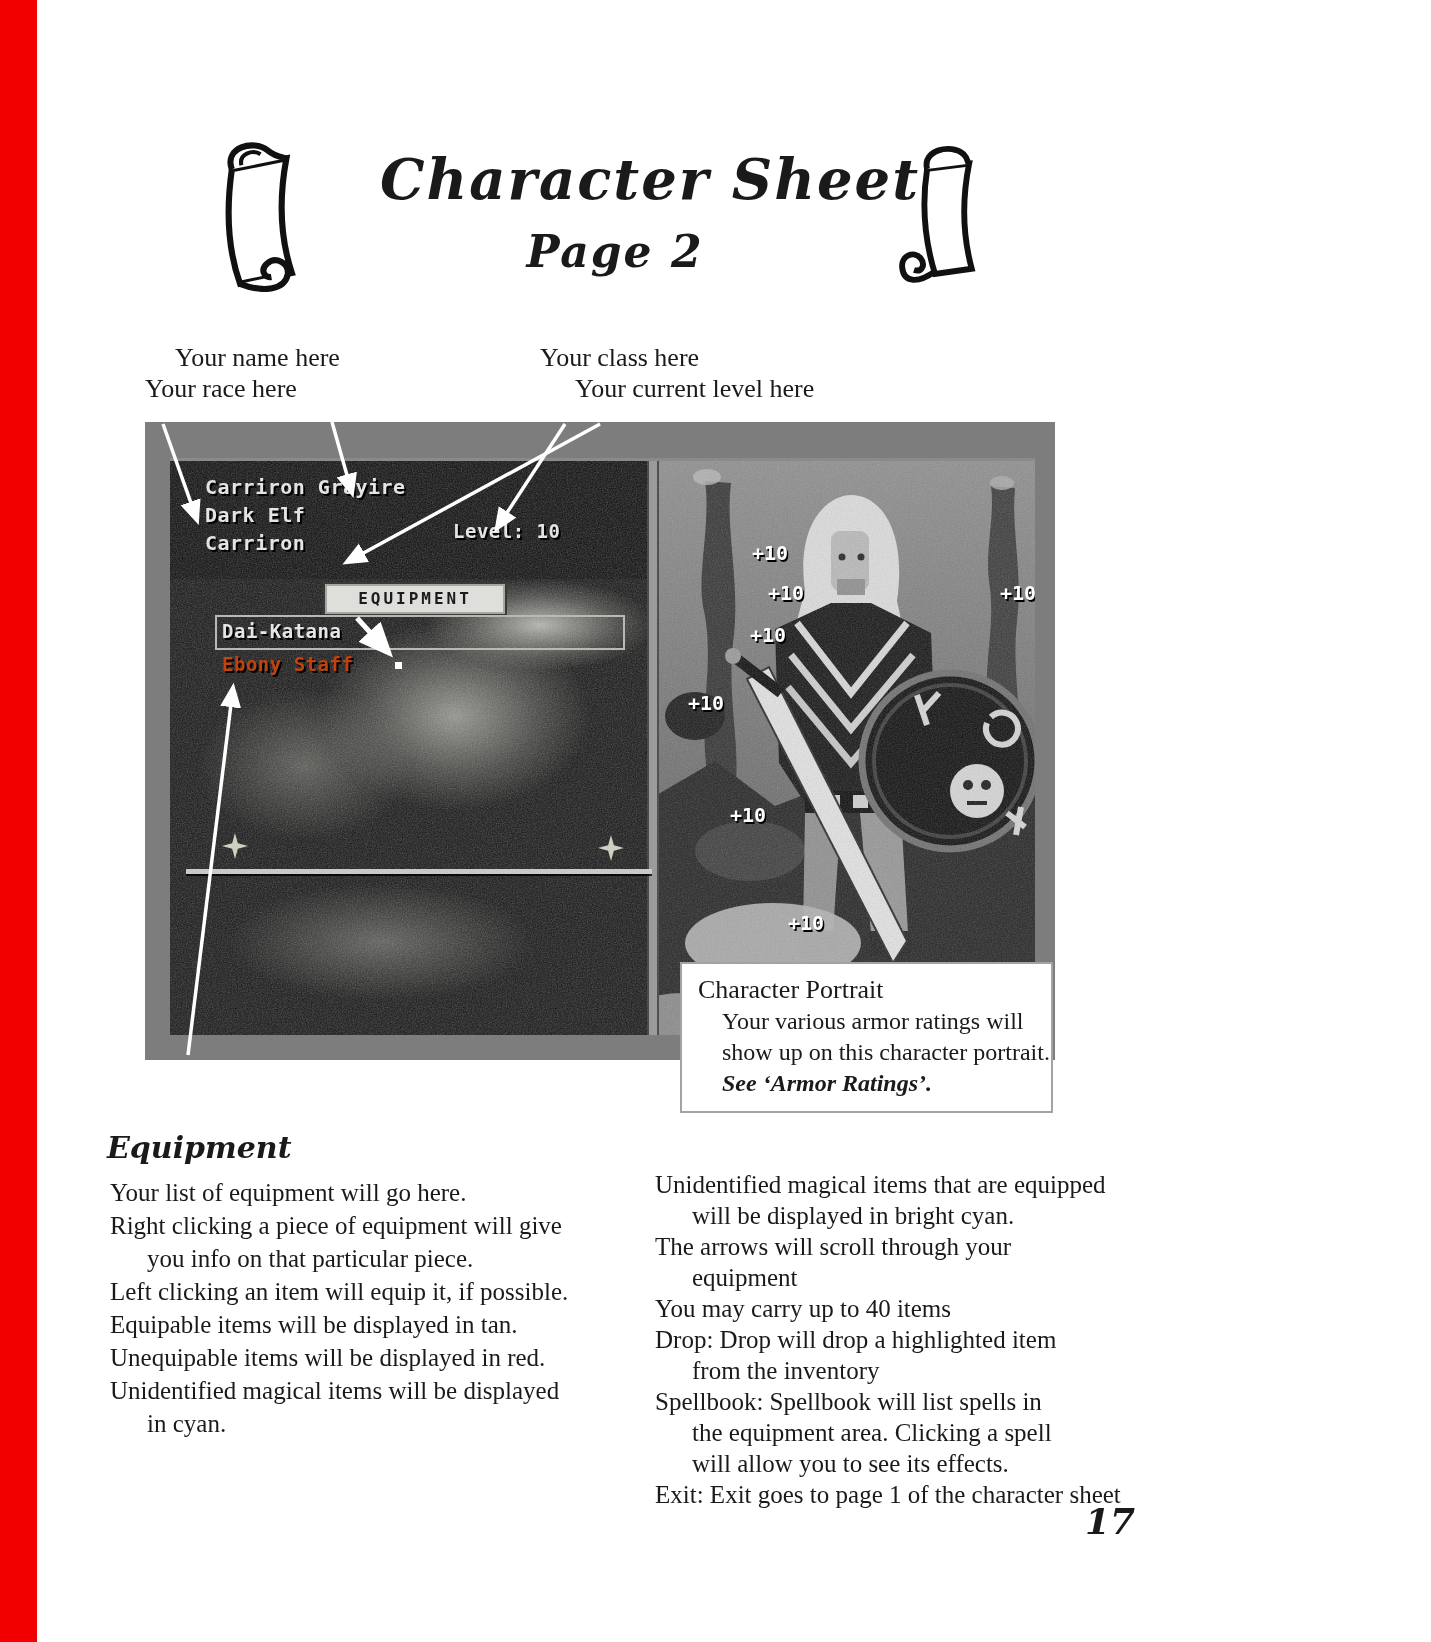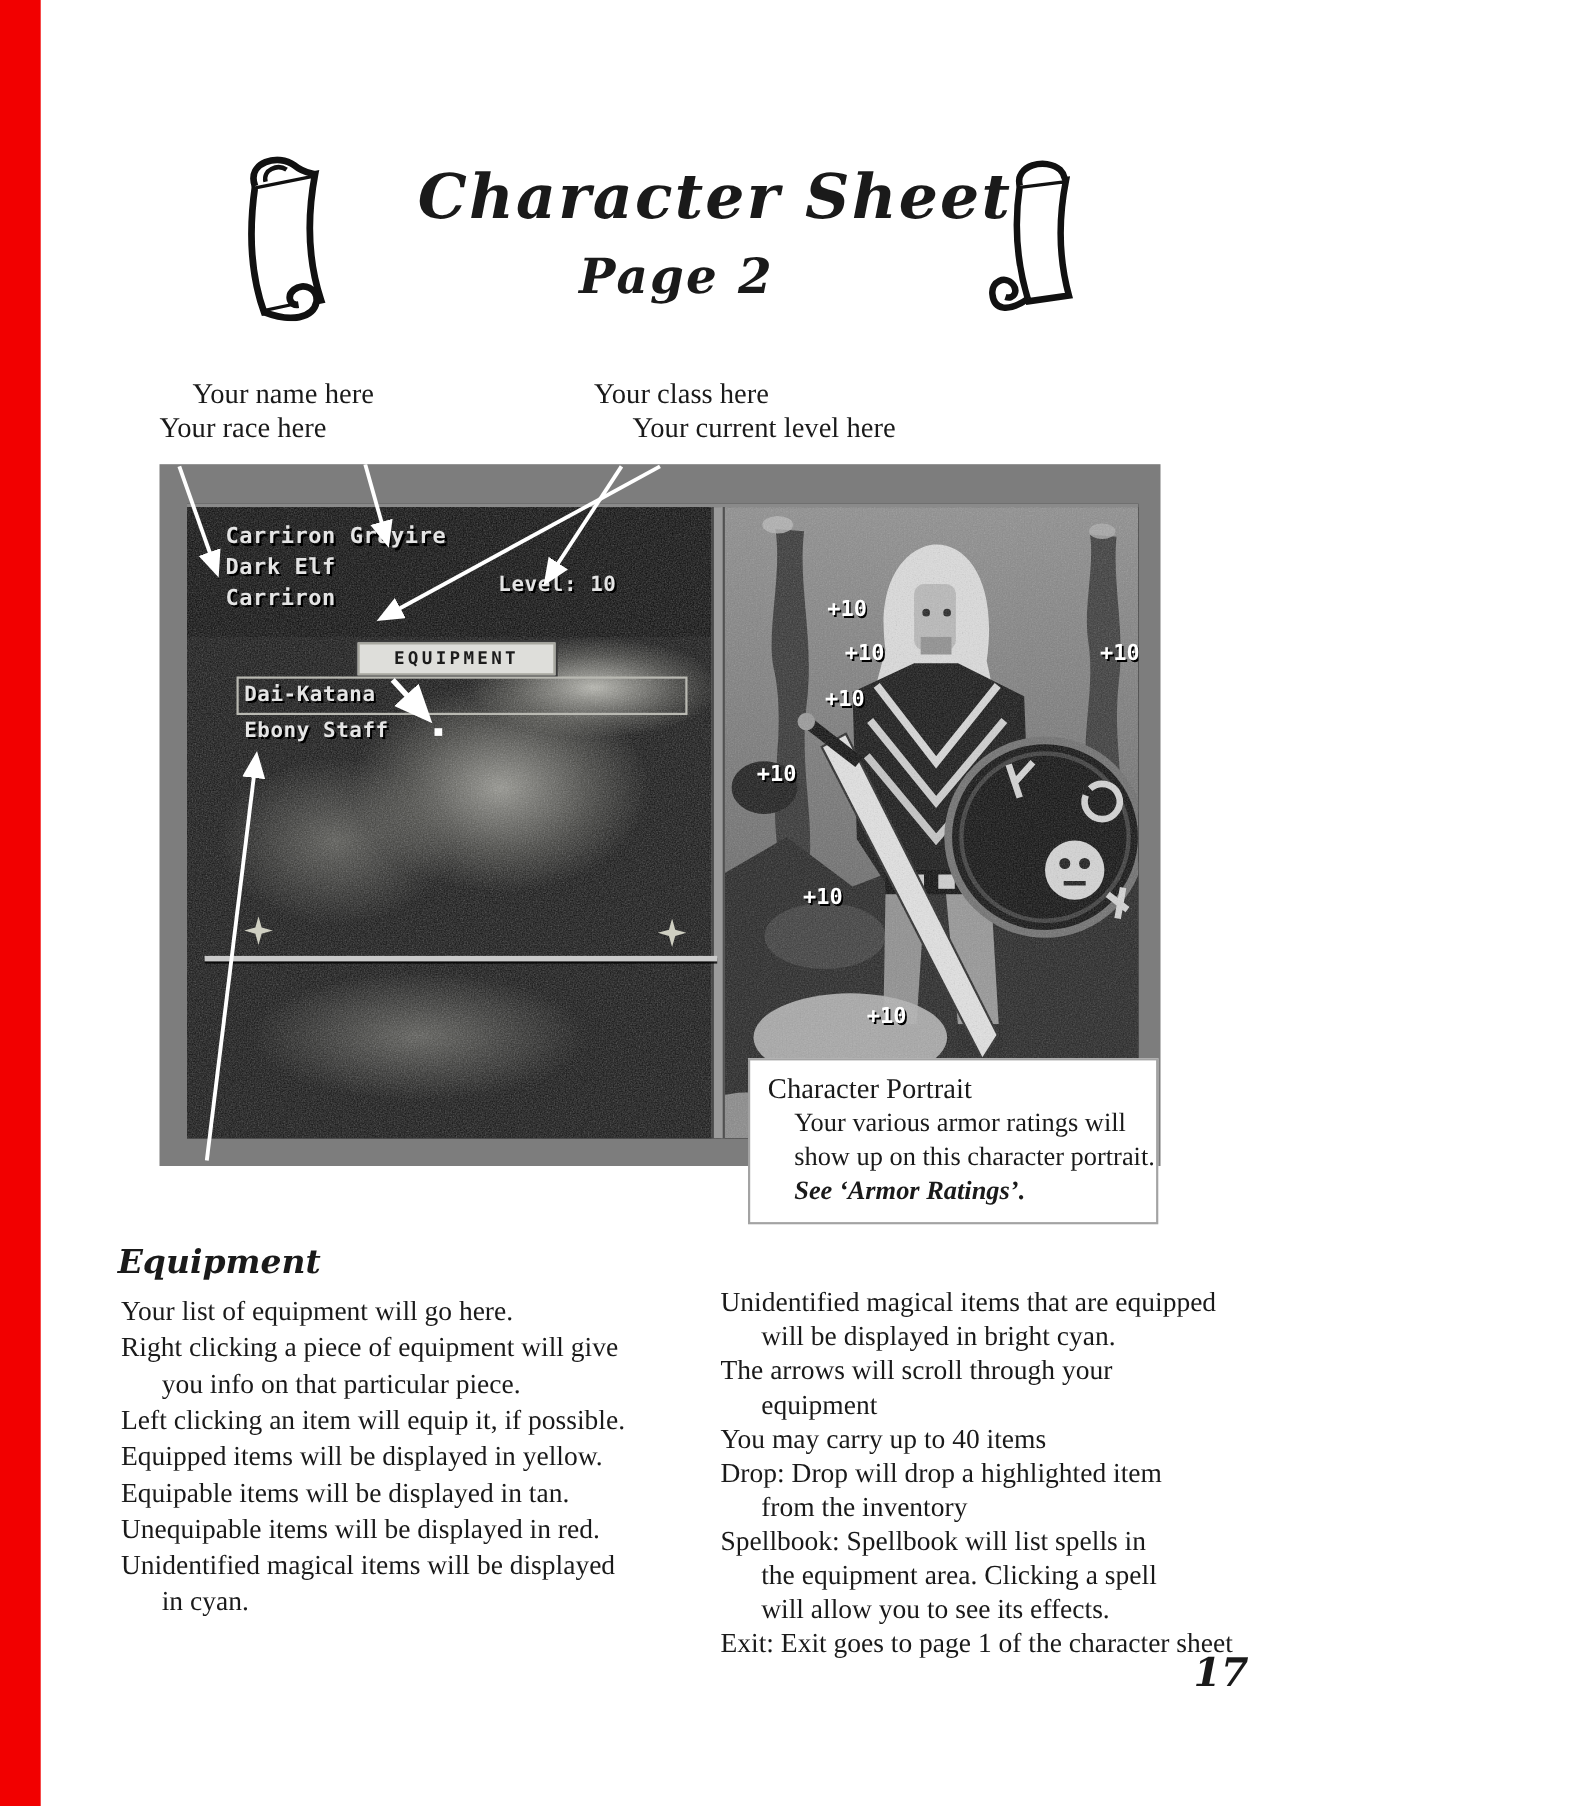--- a/index.html
+++ b/index.html
@@ -45,21 +45,21 @@
   .char-race{left:35px;top:42px;font-size:20px;}
   .char-class{left:35px;top:70px;font-size:20px;}
   .char-level{left:283px;top:59px;font-size:19px;}
   .equip-banner{position:absolute;left:155px;top:123px;width:180px;height:30px;background:#dededa;
       box-shadow:0 0 0 2px #3a3a3a, inset 0 0 0 2px #a7a79f;color:#1c1c1c;text-align:center;
       font-family:"DejaVu Sans Mono", monospace;font-weight:bold;font-size:16px;
       letter-spacing:3px;line-height:30px;}
   .item-box{position:absolute;left:45px;top:154px;width:406px;height:31px;
       border:2px solid #b9b9b2;}
   .item1{left:52px;top:159px;font-size:19px;}
-  .item2{left:52px;top:192px;font-size:19px;color:#e5e5e5;}
+  .item2{left:52px;top:192px;font-size:19px;color:#c2410c;}
   .star{position:absolute;width:26px;height:26px;background:#cfcfc2;
       clip-path:polygon(50% 0%,61% 39%,100% 50%,61% 61%,50% 100%,39% 61%,0% 50%,39% 39%);}
   .star-l{left:52px;top:372px;}
   .star-r{left:428px;top:374px;}
   .hdiv{position:absolute;left:16px;top:408px;width:466px;height:5px;background:#c9c9c9;
       box-shadow:0 2px 0 rgba(0,0,0,.8);}
   .gbtn{position:absolute;top:545px;height:26px;background:#050505;border:2px solid #6e6e6e;
       box-shadow:inset 0 0 8px #2e2e2e;color:#d3d3d3;text-align:center;
       font-family:"DejaVu Sans Mono", monospace;font-weight:bold;font-size:14px;
       letter-spacing:2px;line-height:24px;margin-top:48px;}
@@ -240,21 +240,20 @@
     <div class="note-line note-em">See ‘Armor Ratings’.</div>
   </div>
 
   <div class="eq-head">Equipment</div>
 
   <div class="col col-left">
     <div class="tline">Your list of equipment will go here.</div>
     <div class="tline">Right clicking a piece of equipment will give</div>
     <div class="tline ind">you info on that particular piece.</div>
     <div class="tline">Left clicking an item will equip it, if possible.</div>
-    <div class="tline">Equipped items will be displayed in yellow.</div>
     <div class="tline">Equipable items will be displayed in tan.</div>
     <div class="tline">Unequipable items will be displayed in red.</div>
     <div class="tline">Unidentified magical items will be displayed</div>
     <div class="tline ind">in cyan.</div>
   </div>
 
   <div class="col col-right">
     <div class="tline">Unidentified magical items that are equipped</div>
     <div class="tline ind">will be displayed in bright cyan.</div>
     <div class="tline">The arrows will scroll through your</div>

